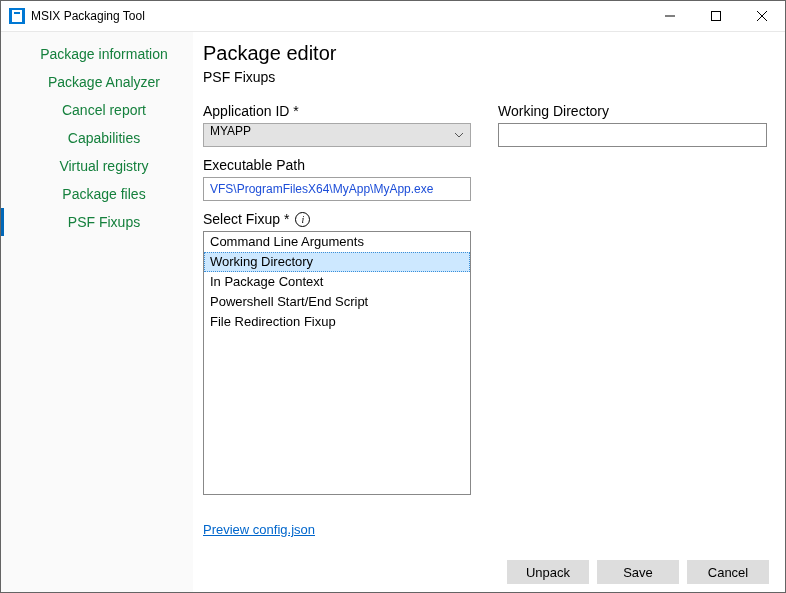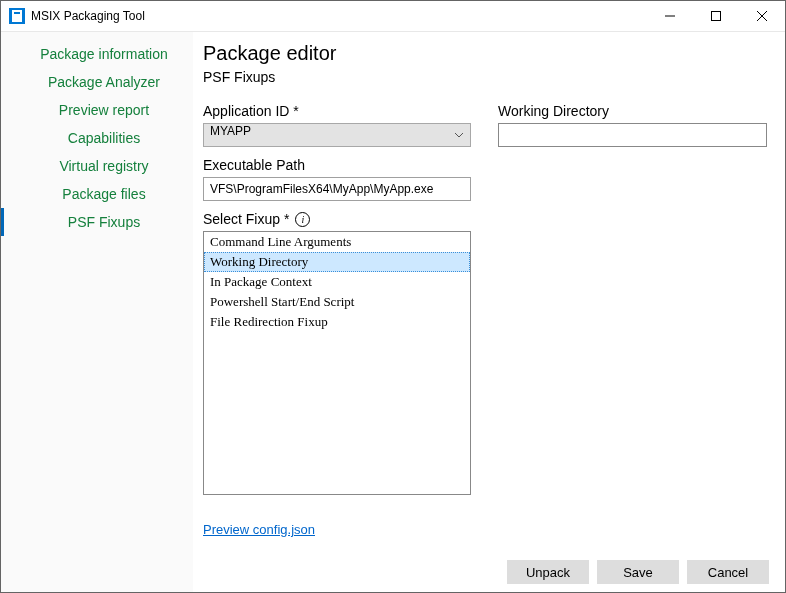--- a/index.html
+++ b/index.html
@@ -101,39 +101,38 @@
     font-size: 12px;
     position:relative;
   }
   .combo .chev { position:absolute; right:6px; top:5px; }
   .textbox {
     width: 100%; height:24px;
     border:1px solid #a0a0a0;
     background:#fff;
     padding:0 6px;
     font-size:12px;
-    color:#000000;
+    color:#1d4ed8;
     display:flex; align-items:center;
   }
   .info-icon {
     width:15px; height:15px; border:1px solid #000; border-radius:50%;
     display:inline-flex; align-items:center; justify-content:center;
     font-size:10px; font-family: Georgia, serif; font-style:italic;
   }
 
   .listbox {
     border:1px solid #888;
     height: 264px;
     font-size:13px;
   }
   .list-item {
     padding: 1px 6px;
     line-height: 18px;
     cursor:default;
-    font-family:Liberation Serif, serif;
   }
   .list-item.selected {
     background:#cde8ff;
     border:1px dotted #3a8fd8;
     padding: 0 5px;
   }
 
   .link {
     color:#0066cc;
     text-decoration: underline;
@@ -199,21 +198,21 @@
       <line x1="10" y1="0" x2="0" y2="10" stroke="#000" stroke-width="1"></line>
     </svg>
   </div>
 </div>
 
 <div class="body">
 
   <div class="sidebar">
     <div class="sidebar-item">Package information</div>
     <div class="sidebar-item">Package Analyzer</div>
-    <div class="sidebar-item">Preview report</div>
+    <div class="sidebar-item">Cancel report</div>
     <div class="sidebar-item">Capabilities</div>
     <div class="sidebar-item">Virtual registry</div>
     <div class="sidebar-item">Package files</div>
     <div class="sidebar-item active">PSF Fixups</div>
   </div>
 
   <div class="main">
     <div class="page-title">Package editor</div>
     <div class="page-subtitle">PSF Fixups</div>
 

